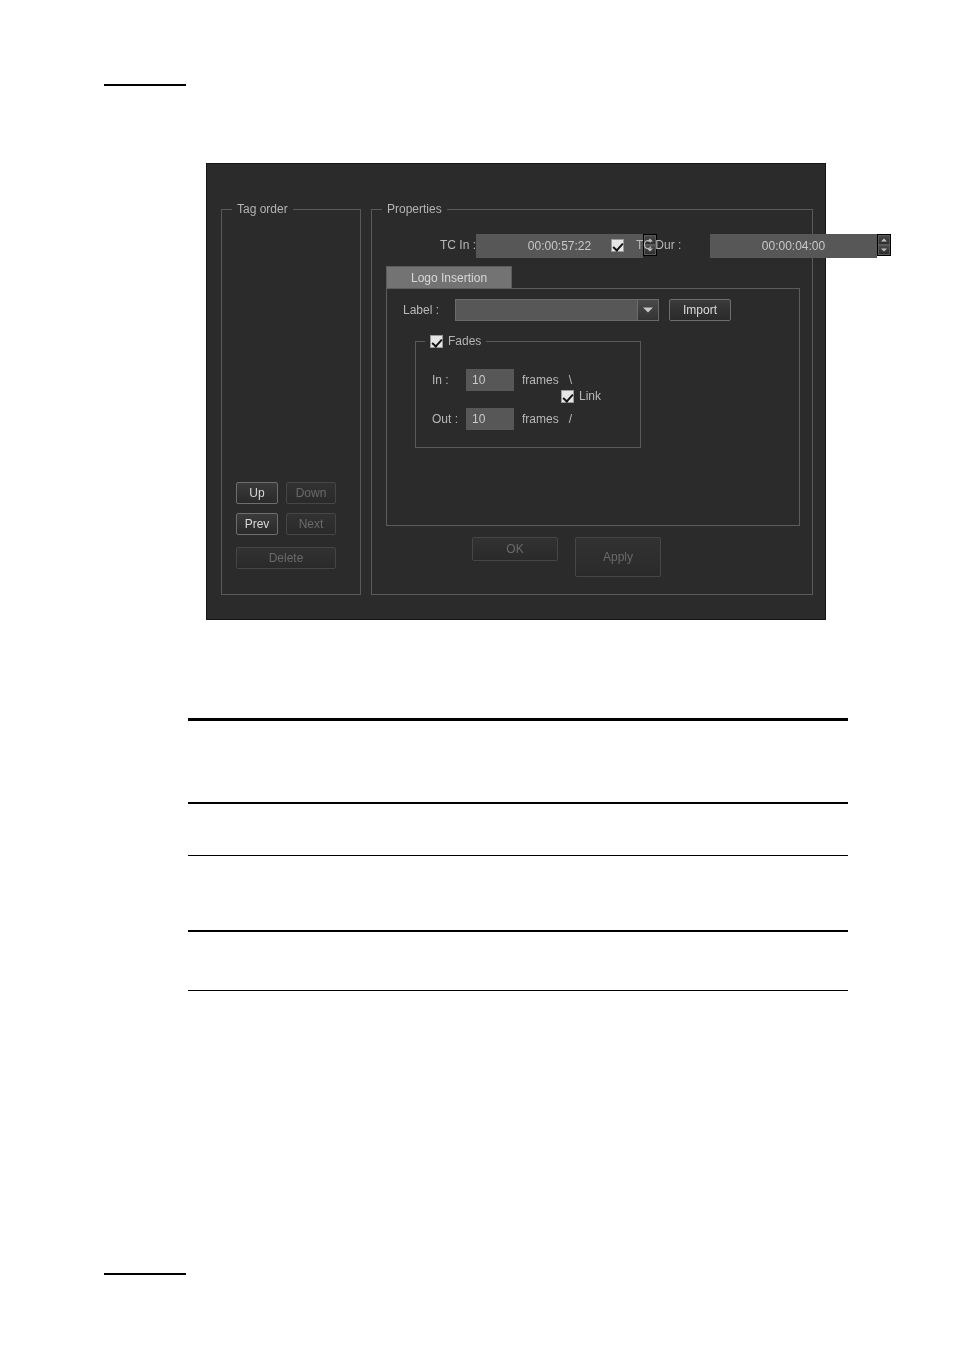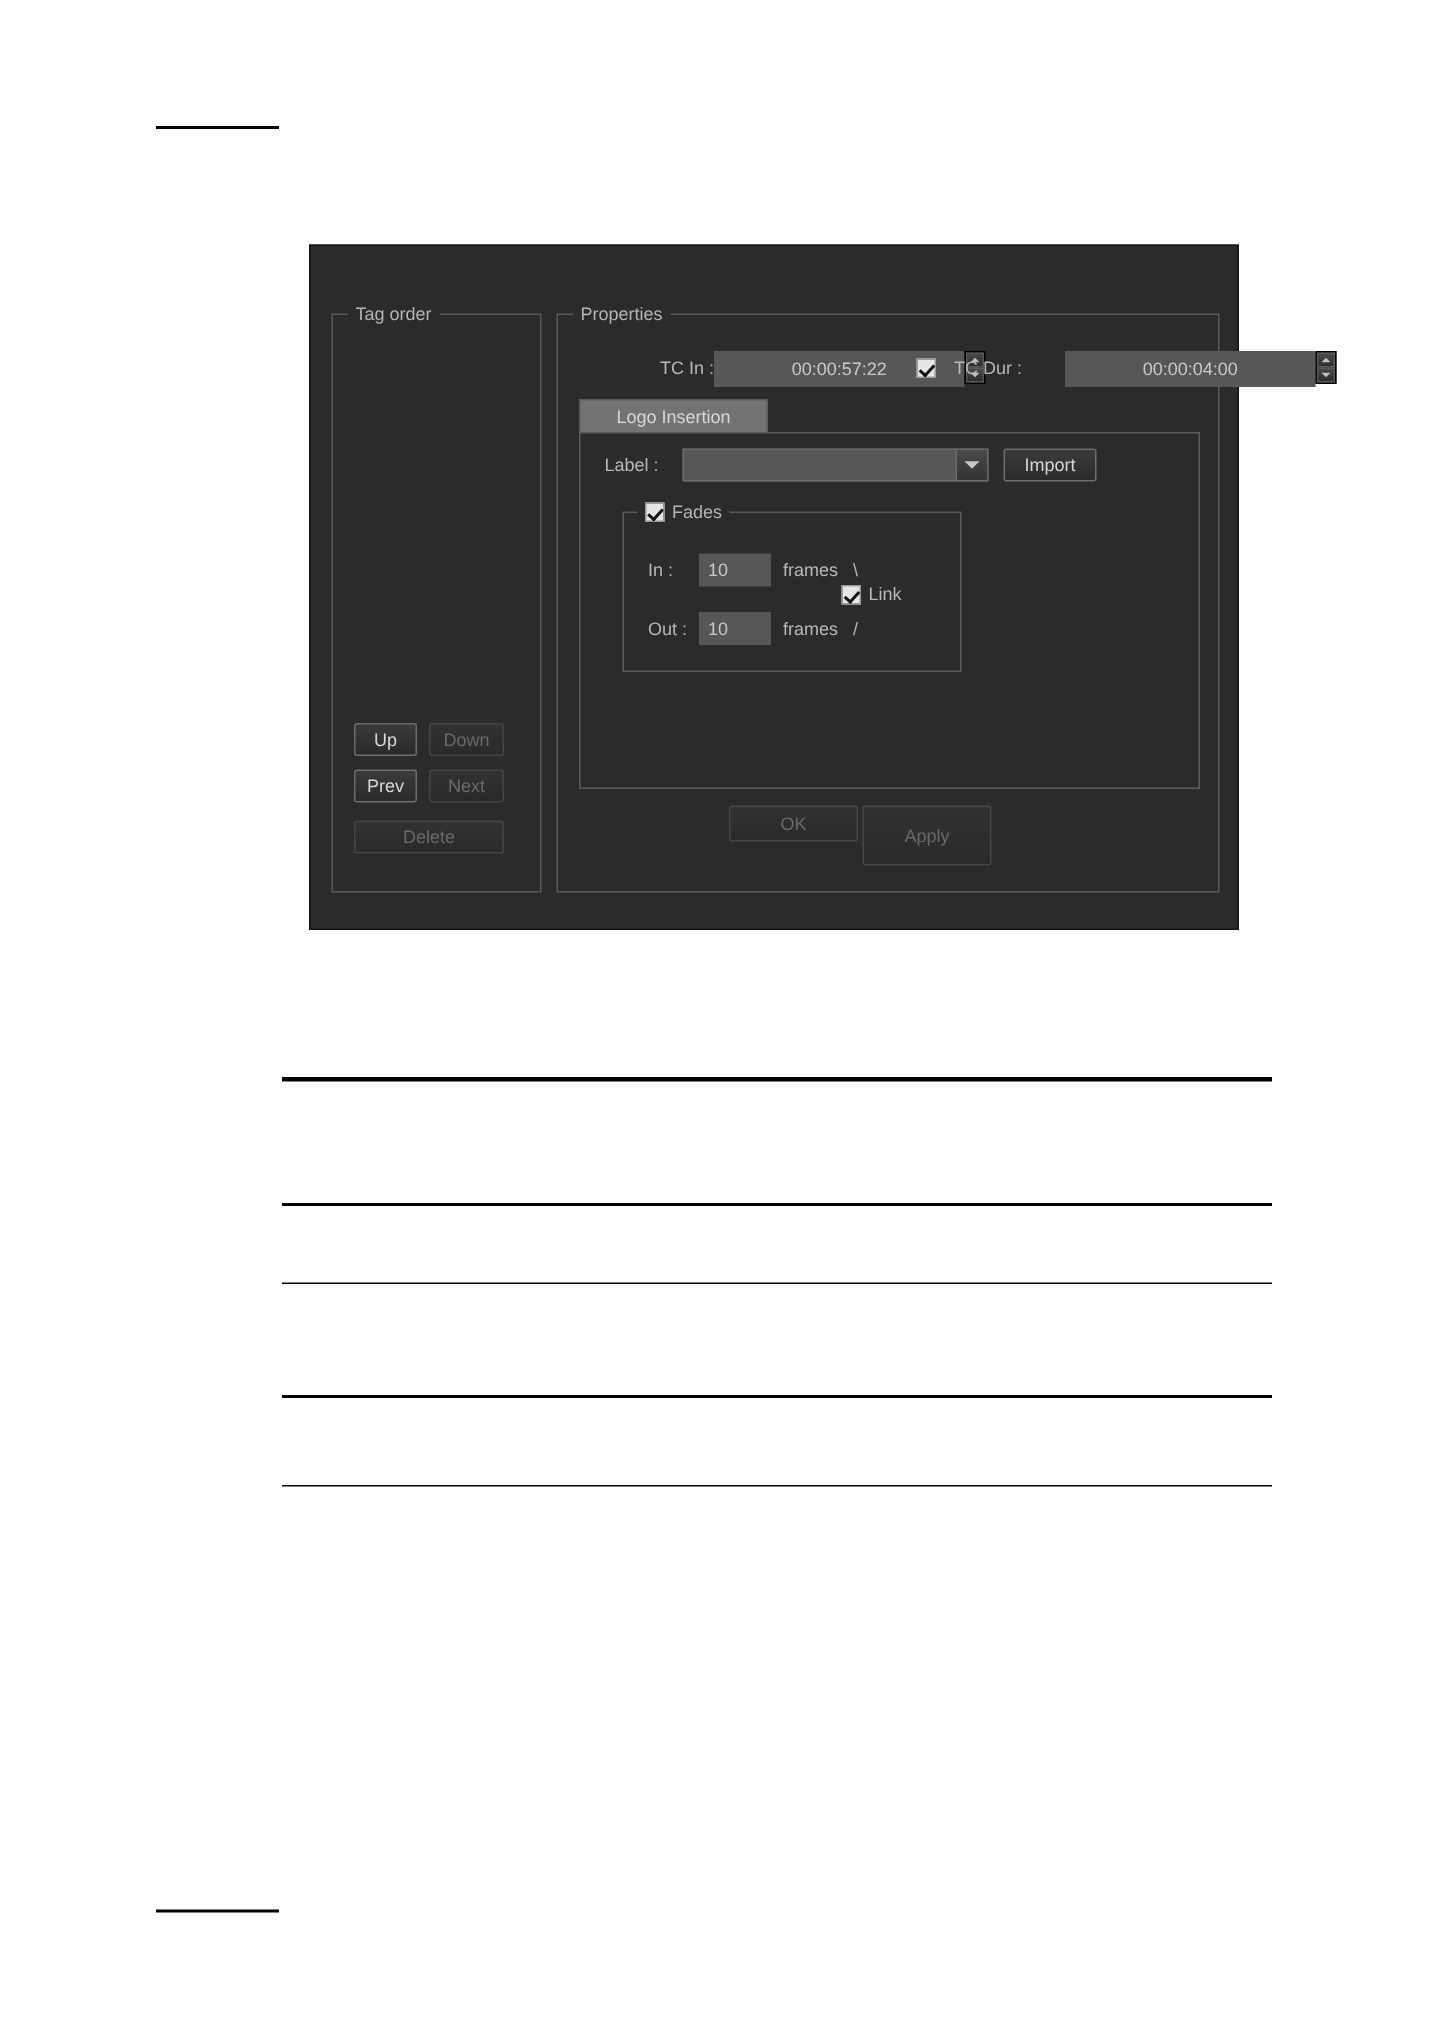--- a/index.html
+++ b/index.html
@@ -418,21 +418,21 @@
     display: flex;
     align-items: center;
     gap: 5px;
   }
   #link-wrap .lnk-label {
     color: #b8b8b8;
     font-size: 12px;
   }
 
   
-  #btn-ok    { left: 114px; top: 327px; width: 86px; height: 24px; }
+  #btn-ok    { left: 100px; top: 327px; width: 86px; height: 24px; }
   #btn-apply { left: 203px; top: 327px; width: 86px; height: 40px; }
 </style>
 </head>
 <body>
 
 <div class="page-rule-top"></div>
 
 <div class="doc-table">
   <div class="doc-rule thick"></div>
   <div class="doc-gap-a"></div>

